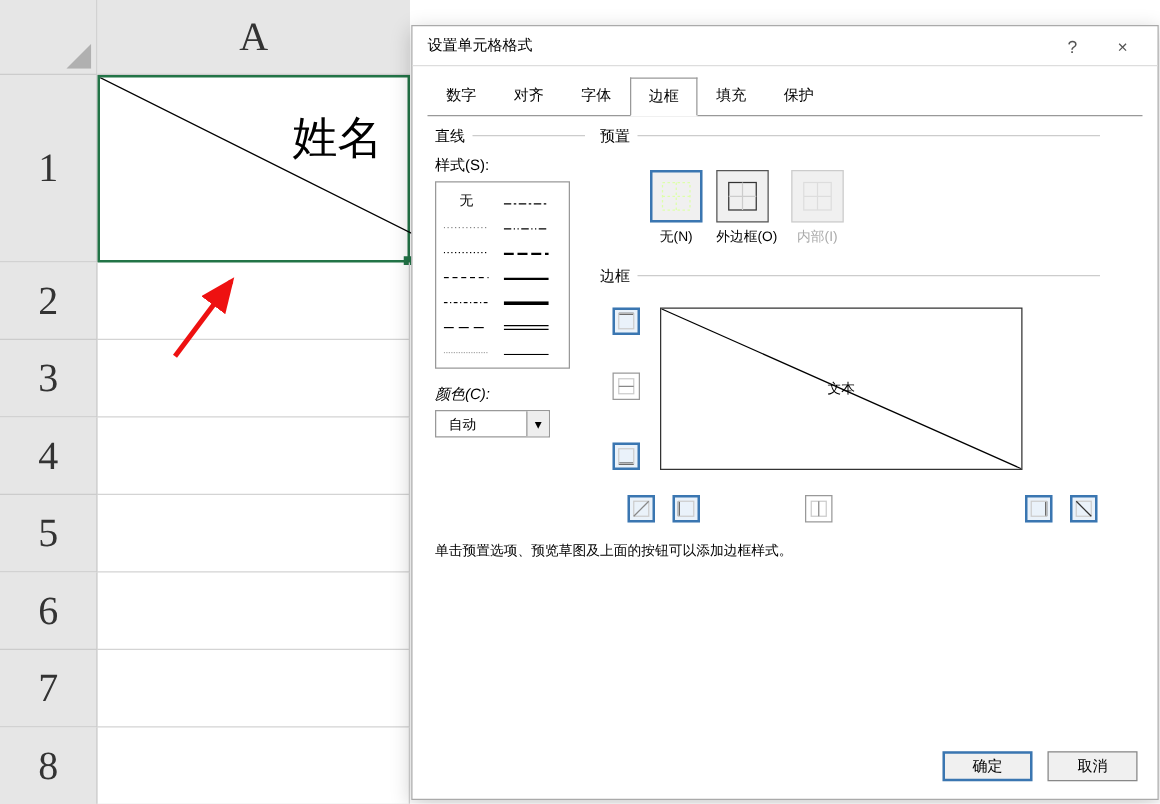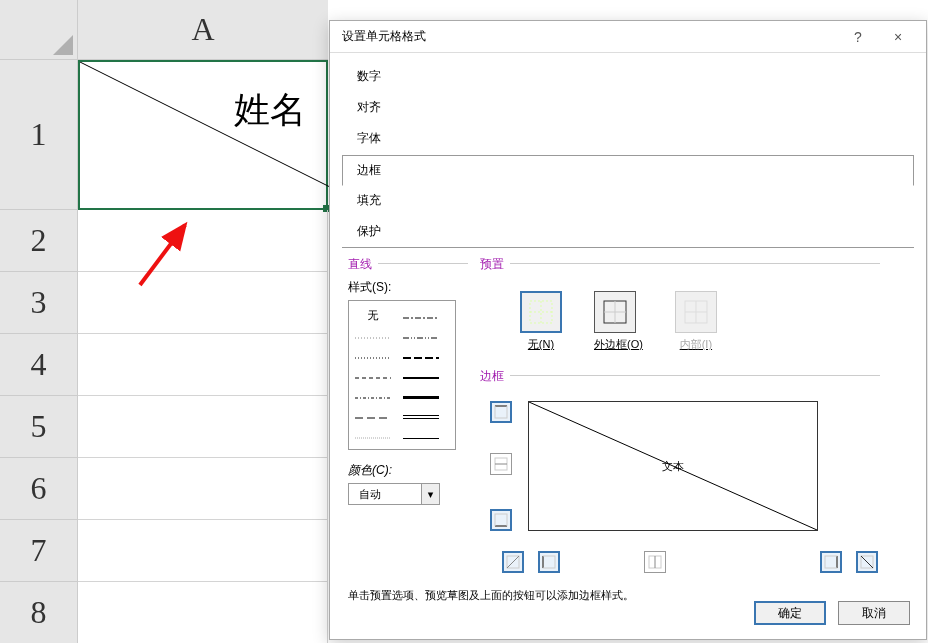--- a/index.html
+++ b/index.html
@@ -21,42 +21,42 @@
   .cell1 .handle { position:absolute; right:-4px; bottom:-4px; width:7px; height:7px; background:#227447; }
 
   .arrow-red { position:absolute; pointer-events:none; }
 
   
   .dialog { position:absolute; left:329px; top:20px; width:598px; height:620px; border:1px solid #aaa; background:#fff; box-shadow:0 4px 16px rgba(0,0,0,.2); }
   .titlebar { height:32px; display:flex; align-items:center; padding:0 8px; border-bottom:1px solid #ddd; font-size:12px; }
   .titlebar .title { flex:1; padding-left:4px; }
   .titlebar .tbtn { width:40px; text-align:center; font-size:14px; color:#555; cursor:pointer; }
 
-  .tabs { display:flex; padding:8px 12px 0; gap:0px; font-size:12px;flex-direction:column; }
+  .tabs { display:flex; padding:8px 12px 0; gap:0px; font-size:12px; }
   .tab { padding:6px 14px; border:1px solid transparent; cursor:pointer; }
   .tab.active { border:1px solid #999; border-bottom:1px solid #fff; position:relative; top:1px; background:#fff; }
   .tabline { border-bottom:1px solid #999; margin:0 12px; }
 
   .body { padding:10px 20px; font-size:12px; position:relative; }
 
-  .group-label { color:#a21caf; margin-bottom:6px; }
+  .group-label { color:#000000; margin-bottom:6px; }
   .group-sep { border-bottom:1px solid #ccc; position:absolute; }
 
   .line-group { position:absolute; left:18px; top:8px; width:130px; }
   .style-label { margin-top:6px; margin-bottom:4px; }
   .style-box { width:108px; height:150px; border:1px solid #999; background:#fff; padding:4px 6px; display:flex; flex-direction:column; justify-content:space-around; }
   .style-row { display:flex; gap:12px; align-items:center; height:16px;}
   .style-left { width:36px; text-align:center; font-size:11px; }
   .style-right { width:36px; }
   .color-label { margin-top:12px;font-style:italic; }
   .color-sel { margin-top:4px; width:92px; height:22px; border:1px solid #999; display:flex; align-items:center; padding-left:10px; position:relative; font-size:11px; }
   .color-sel .dd { position:absolute; right:0; top:0; width:18px; height:100%; border-left:1px solid #999; display:flex; align-items:center; justify-content:center; background:#eee;}
 
   .preset-group { position:absolute; left:150px; top:8px; }
-  .preset-btns { display:flex; gap:32px; margin-top:18px; margin-left:40px;text-decoration:underline;}
+  .preset-btns { display:flex; gap:11px; margin-top:18px; margin-left:40px;}
   .preset { text-align:center; font-size:11px; }
   .preset .pbox { width:42px; height:42px; border:1px solid #555; background:#f0f0f0; display:flex; align-items:center; justify-content:center; margin-bottom:4px; cursor:pointer;}
   .preset.active .pbox { border:2px solid #3a76b1; }
   .preset .picon { width:26px; height:26px; }
   .preset:nth-child(3) .plabel { color:#aaa; }
 
   .border-group { position:absolute; left:150px; top:120px; width:420px;}
   .border-area { position:relative; margin-top:14px; height:180px; }
   .side-btn { width:22px; height:22px; border:1px solid #999; background:#fff; position:absolute; cursor:pointer; display:flex; align-items:center; justify-content:center;}
   .side-btn.selected { border:2px solid #3a76b1; background:#eaf2fa;}

